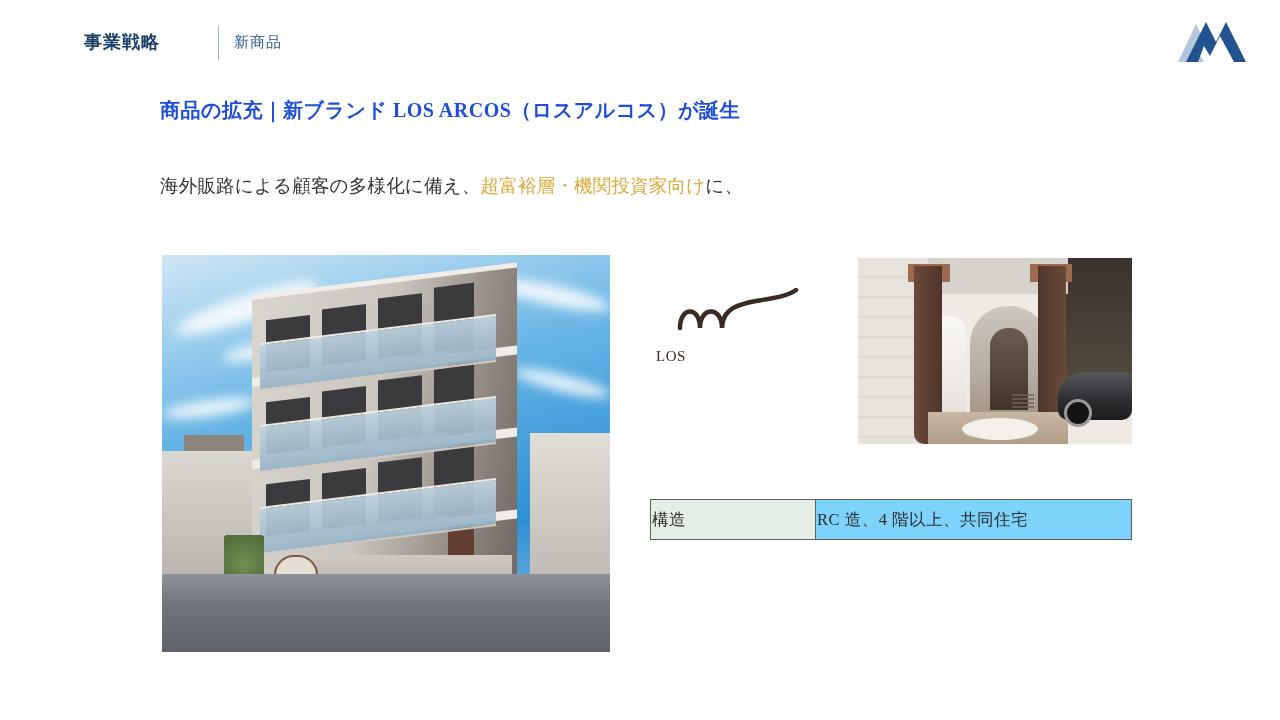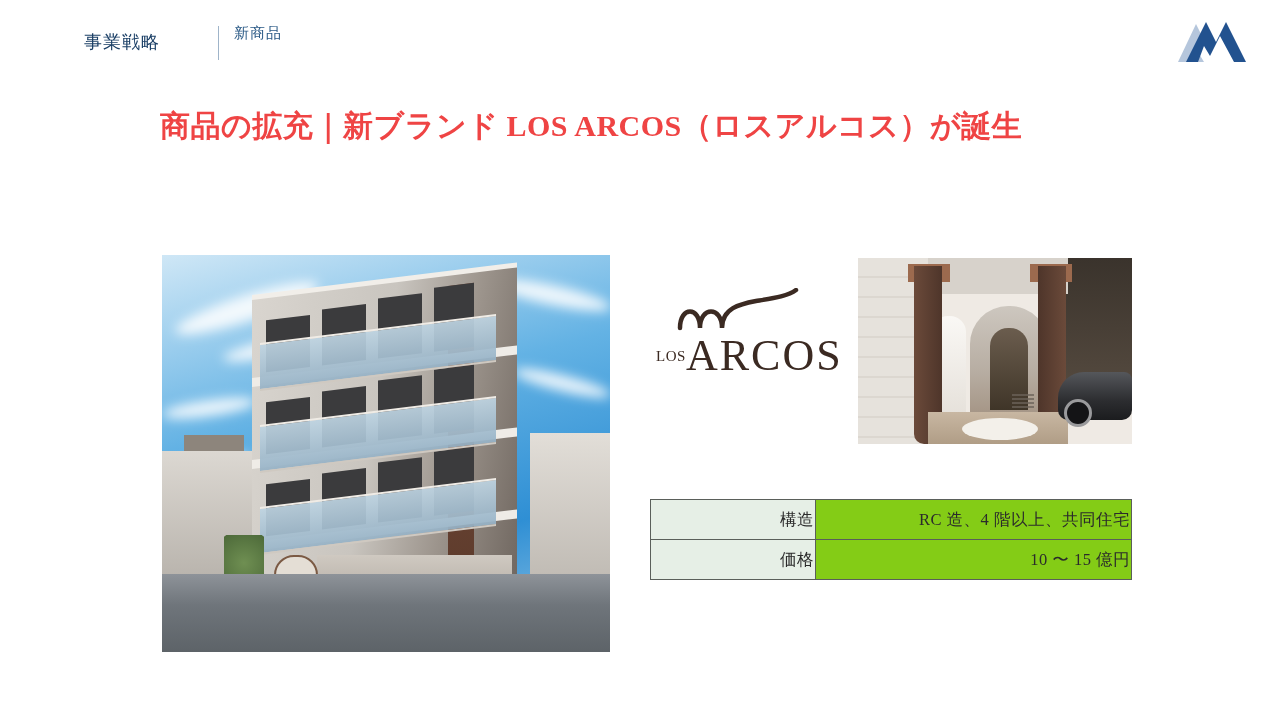--- a/index.html
+++ b/index.html
@@ -18,51 +18,51 @@
   
   .header {
     position: absolute;
     left: 0; top: 0;
     width: 1280px; height: 88px;
   }
   .header-eyebrow {
     position: absolute;
     left: 84px; top: 30px;
     font-size: 18px;
-    font-weight: 400;
+    font-weight: 700;
     letter-spacing: 1px;
     color: #1b3f66;
   }
   .header-divider {
     position: absolute;
     left: 218px; top: 26px;
     width: 1px; height: 34px;
     background: #9fb4c9;
   }
   .header-sub {
     position: absolute;
-    left: 234px; top: 24px;
+    left: 234px; top: 33px;
     font-size: 15px;
     letter-spacing: 1px;
     color: #2b5a86;
   }
   .corp-logo {
     position: absolute;
     right: 30px; top: 18px;
     width: 76px; height: 50px;
   }
 
   
   .title {
     position: absolute;
-    left: 160px; top: 106px;
-    font-size: 30px;
+    left: 160px; top: 97px;
+    font-size: 20px;
     font-weight: 700;
     letter-spacing: 0.5px;
-    color: #ef4444;
+    color: #1d4ed8;
     white-space: nowrap;
   }
   .subtitle {
     position: absolute;
     left: 160px; top: 170px;
     font-size: 18.5px;
     line-height: 32px;
     color: #333333;
     letter-spacing: 0.2px;
   }
@@ -316,51 +316,54 @@
   .spec-table {
     position: absolute;
     left: 650px; top: 499px;
     width: 482px;
     border-collapse: collapse;
     table-layout: fixed;
   }
   .spec-table td {
     border: 1.5px solid #5a5f5a;
     height: 37px;
-    text-align: right;
+    text-align: left;
     vertical-align: middle;
     font-size: 16.5px;
     color: #2b2b2b;
     letter-spacing: 0.5px;
   }
   .spec-table td.k {
     width: 162px;
     background: #e6efe6;
   }
   .spec-table td.v {
-    background: #84cc16;
+    background: #7dd3fc;
   }
 </style>
 </head>
 <body>
 
 <div class="header">
   <div class="header-eyebrow">事業戦略</div>
   <div class="header-divider"></div>
   <div class="header-sub">新商品</div>
 
   <svg class="corp-logo" viewBox="0 0 76 50">
     <polygon points="4,44 22,6 30,22 24,34 30,44" fill="#2b5c9b" opacity="0.35"></polygon>
     <polygon points="12,44 32,4 42,24 52,4 72,44 60,44 46,18 36,38 30,28 24,44" fill="#22528f"></polygon>
   </svg>
 </div>
 
 <div class="title">商品の拡充｜新ブランド LOS ARCOS（ロスアルコス）が誕生</div>
 
 <div class="subtitle">
+  <div>
+    <span>海外販路による顧客の多様化に備え、</span><span class="hl">超富裕層・機関投資家向け</span><span>に、</span>
+  </div>
 </div>
 
 <div class="building">
   <div class="sky"></div>
   <div class="cloud c1"></div>
   <div class="cloud c2"></div>
   <div class="cloud c3"></div>
   <div class="cloud c4"></div>
   <div class="cloud c5"></div>
   <div class="cloud c6"></div>
@@ -403,21 +406,20 @@
   <div class="tree"></div>
   <div class="ground"></div>
 </div>
 
 <div class="brand">
   <svg class="brand-arch" width="150" height="44" viewBox="0 0 150 44">
     <path d="M10,40 C10,18 30,18 30,40 C30,18 52,18 52,40 C52,20 70,16 86,13 C104,10 118,8 126,2" fill="none" stroke="#3b2a22" stroke-width="4.5" stroke-linecap="round"></path>
   </svg>
   <div class="brand-row">
     <span class="brand-los">LOS</span>
-    <span class="brand-arcos">ARCOS</span>
   </div>
 </div>
 
 <div class="interior">
   <div class="i-wallL"></div>
   <div class="i-garagewall"></div>
   <div class="i-ceiling"></div>
   <div class="i-corridor"></div>
   <div class="i-corridor-deep"></div>
   <div class="i-pillar">
@@ -431,18 +433,14 @@
   <div class="i-rug"></div>
   <div class="i-car"></div>
 </div>
 
 <table class="spec-table">
   <tbody>
     <tr>
       <td class="k">構造</td>
       <td class="v">RC 造、4 階以上、共同住宅</td>
     </tr>
-    <tr>
-      <td class="k">価格</td>
-      <td class="v">10 〜 15 億円</td>
-    </tr>
   </tbody>
 </table>
 
 </body></html>

